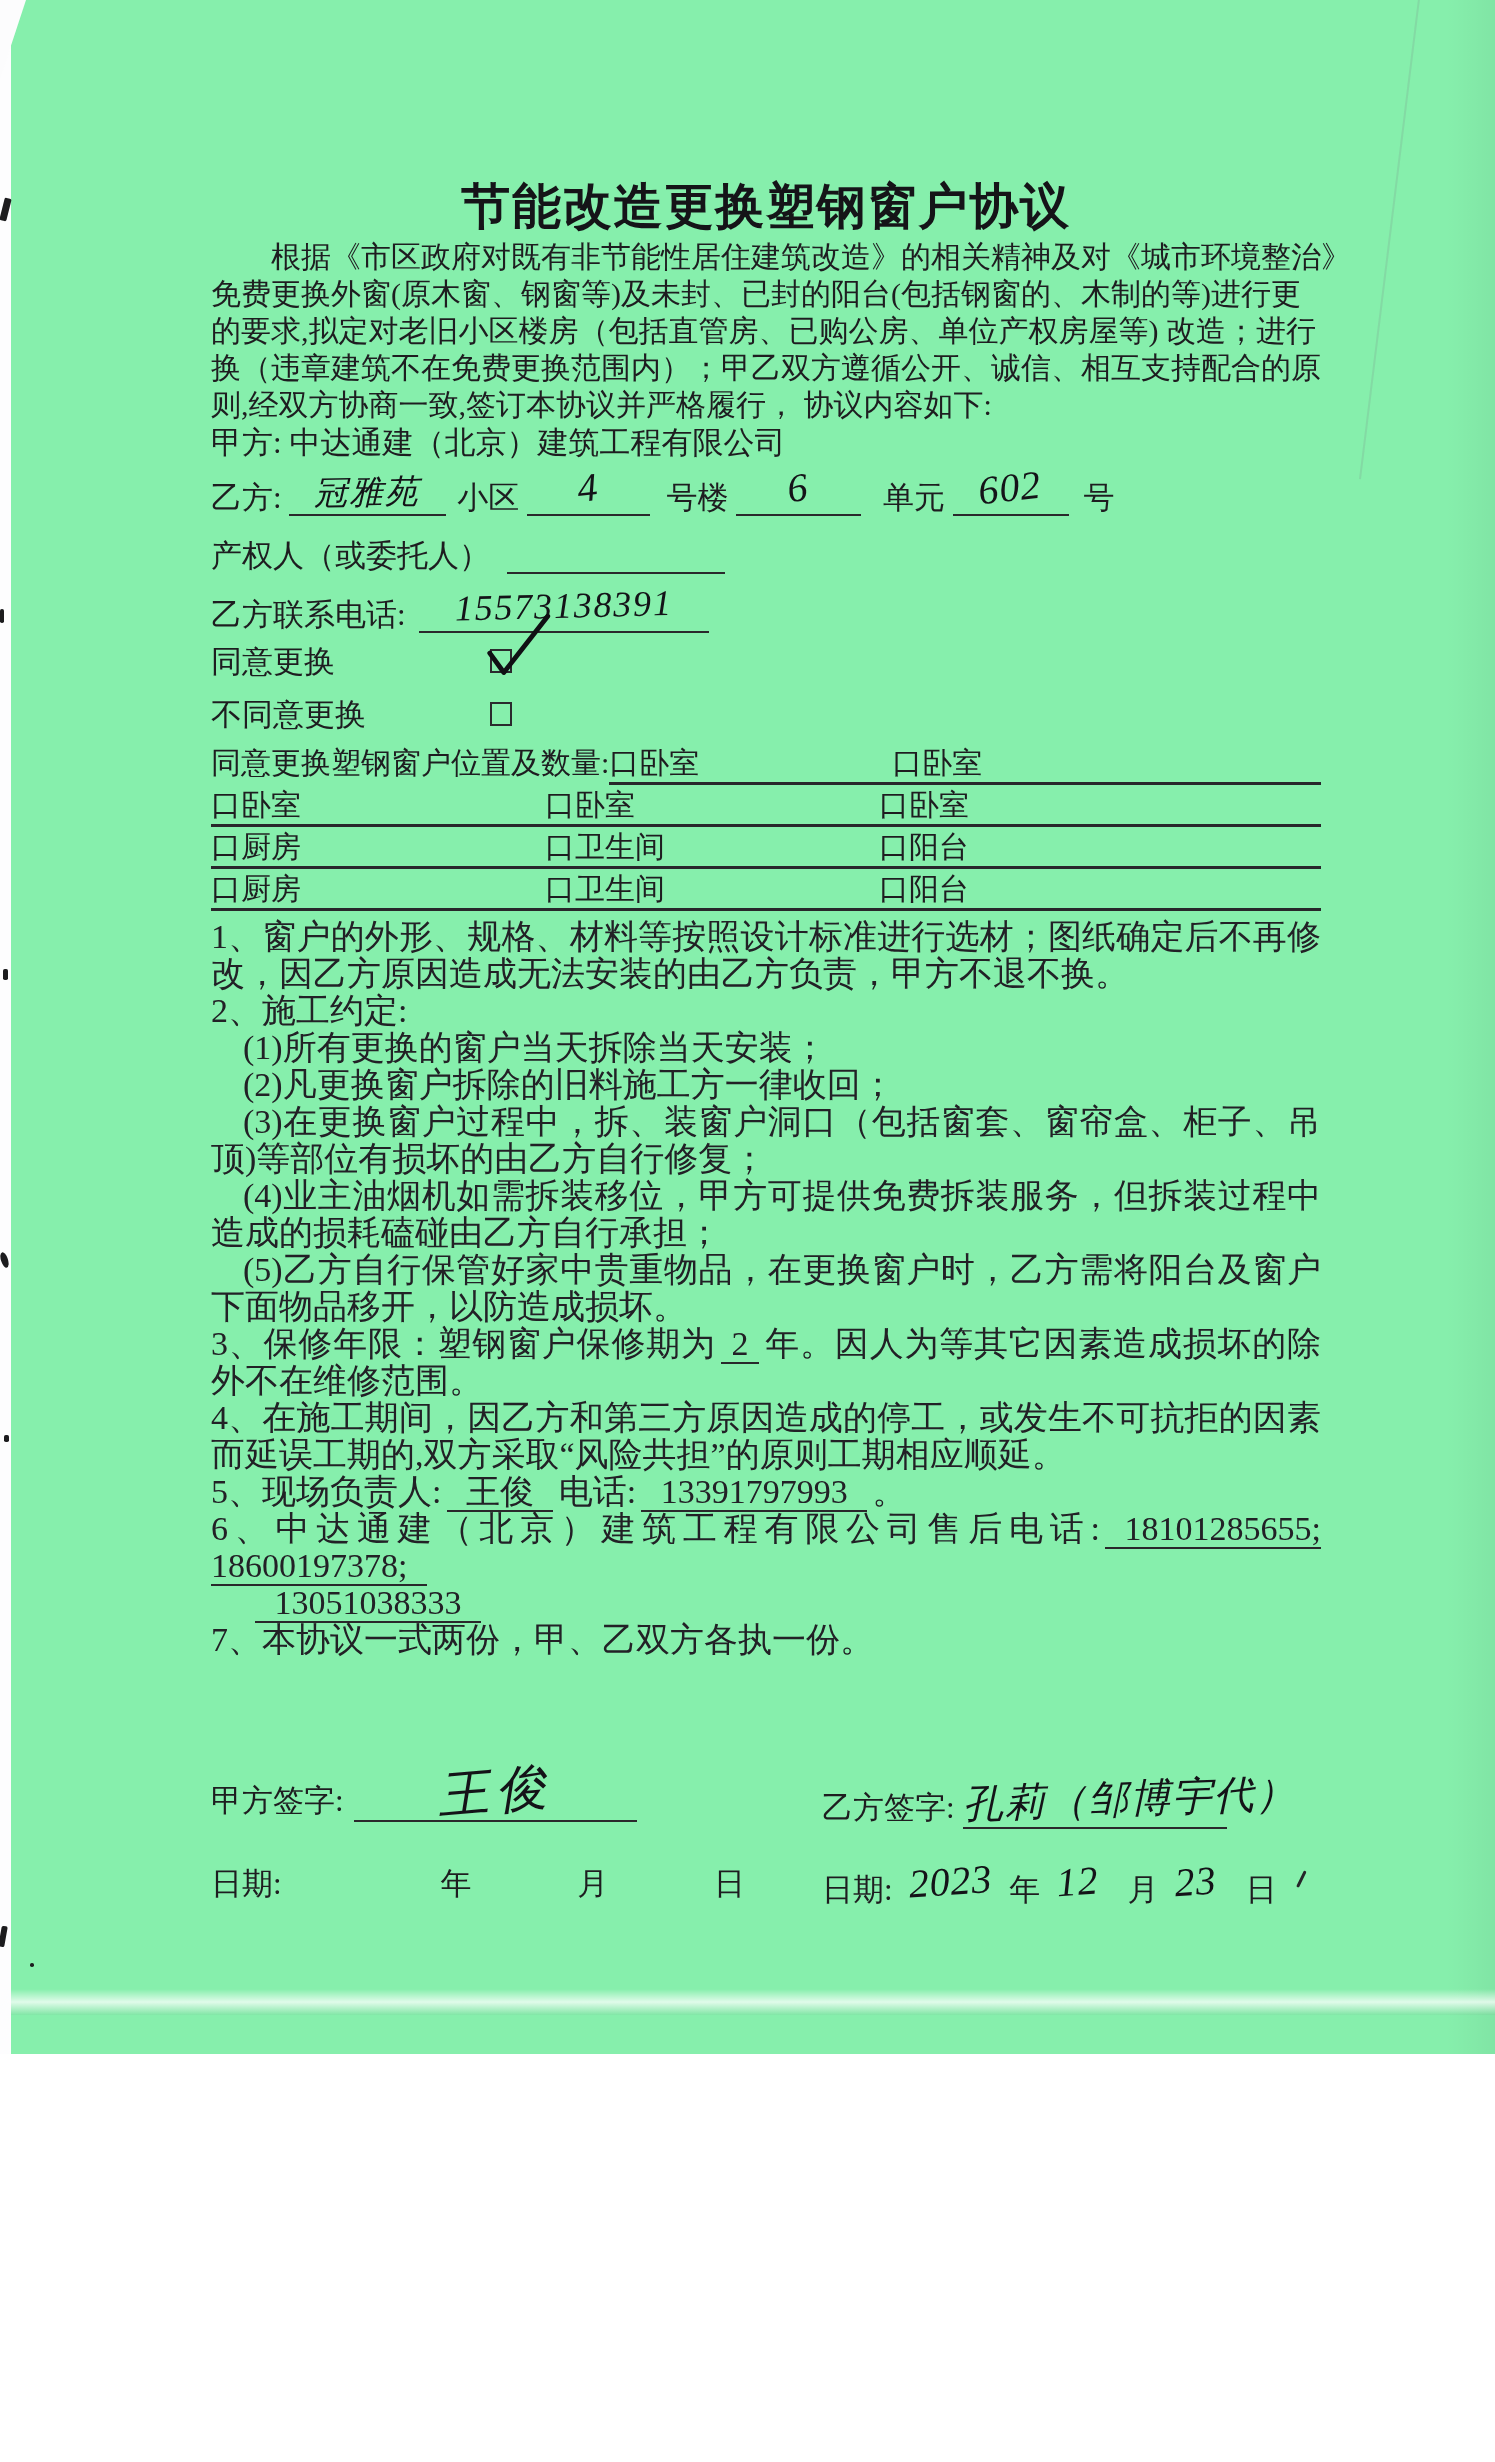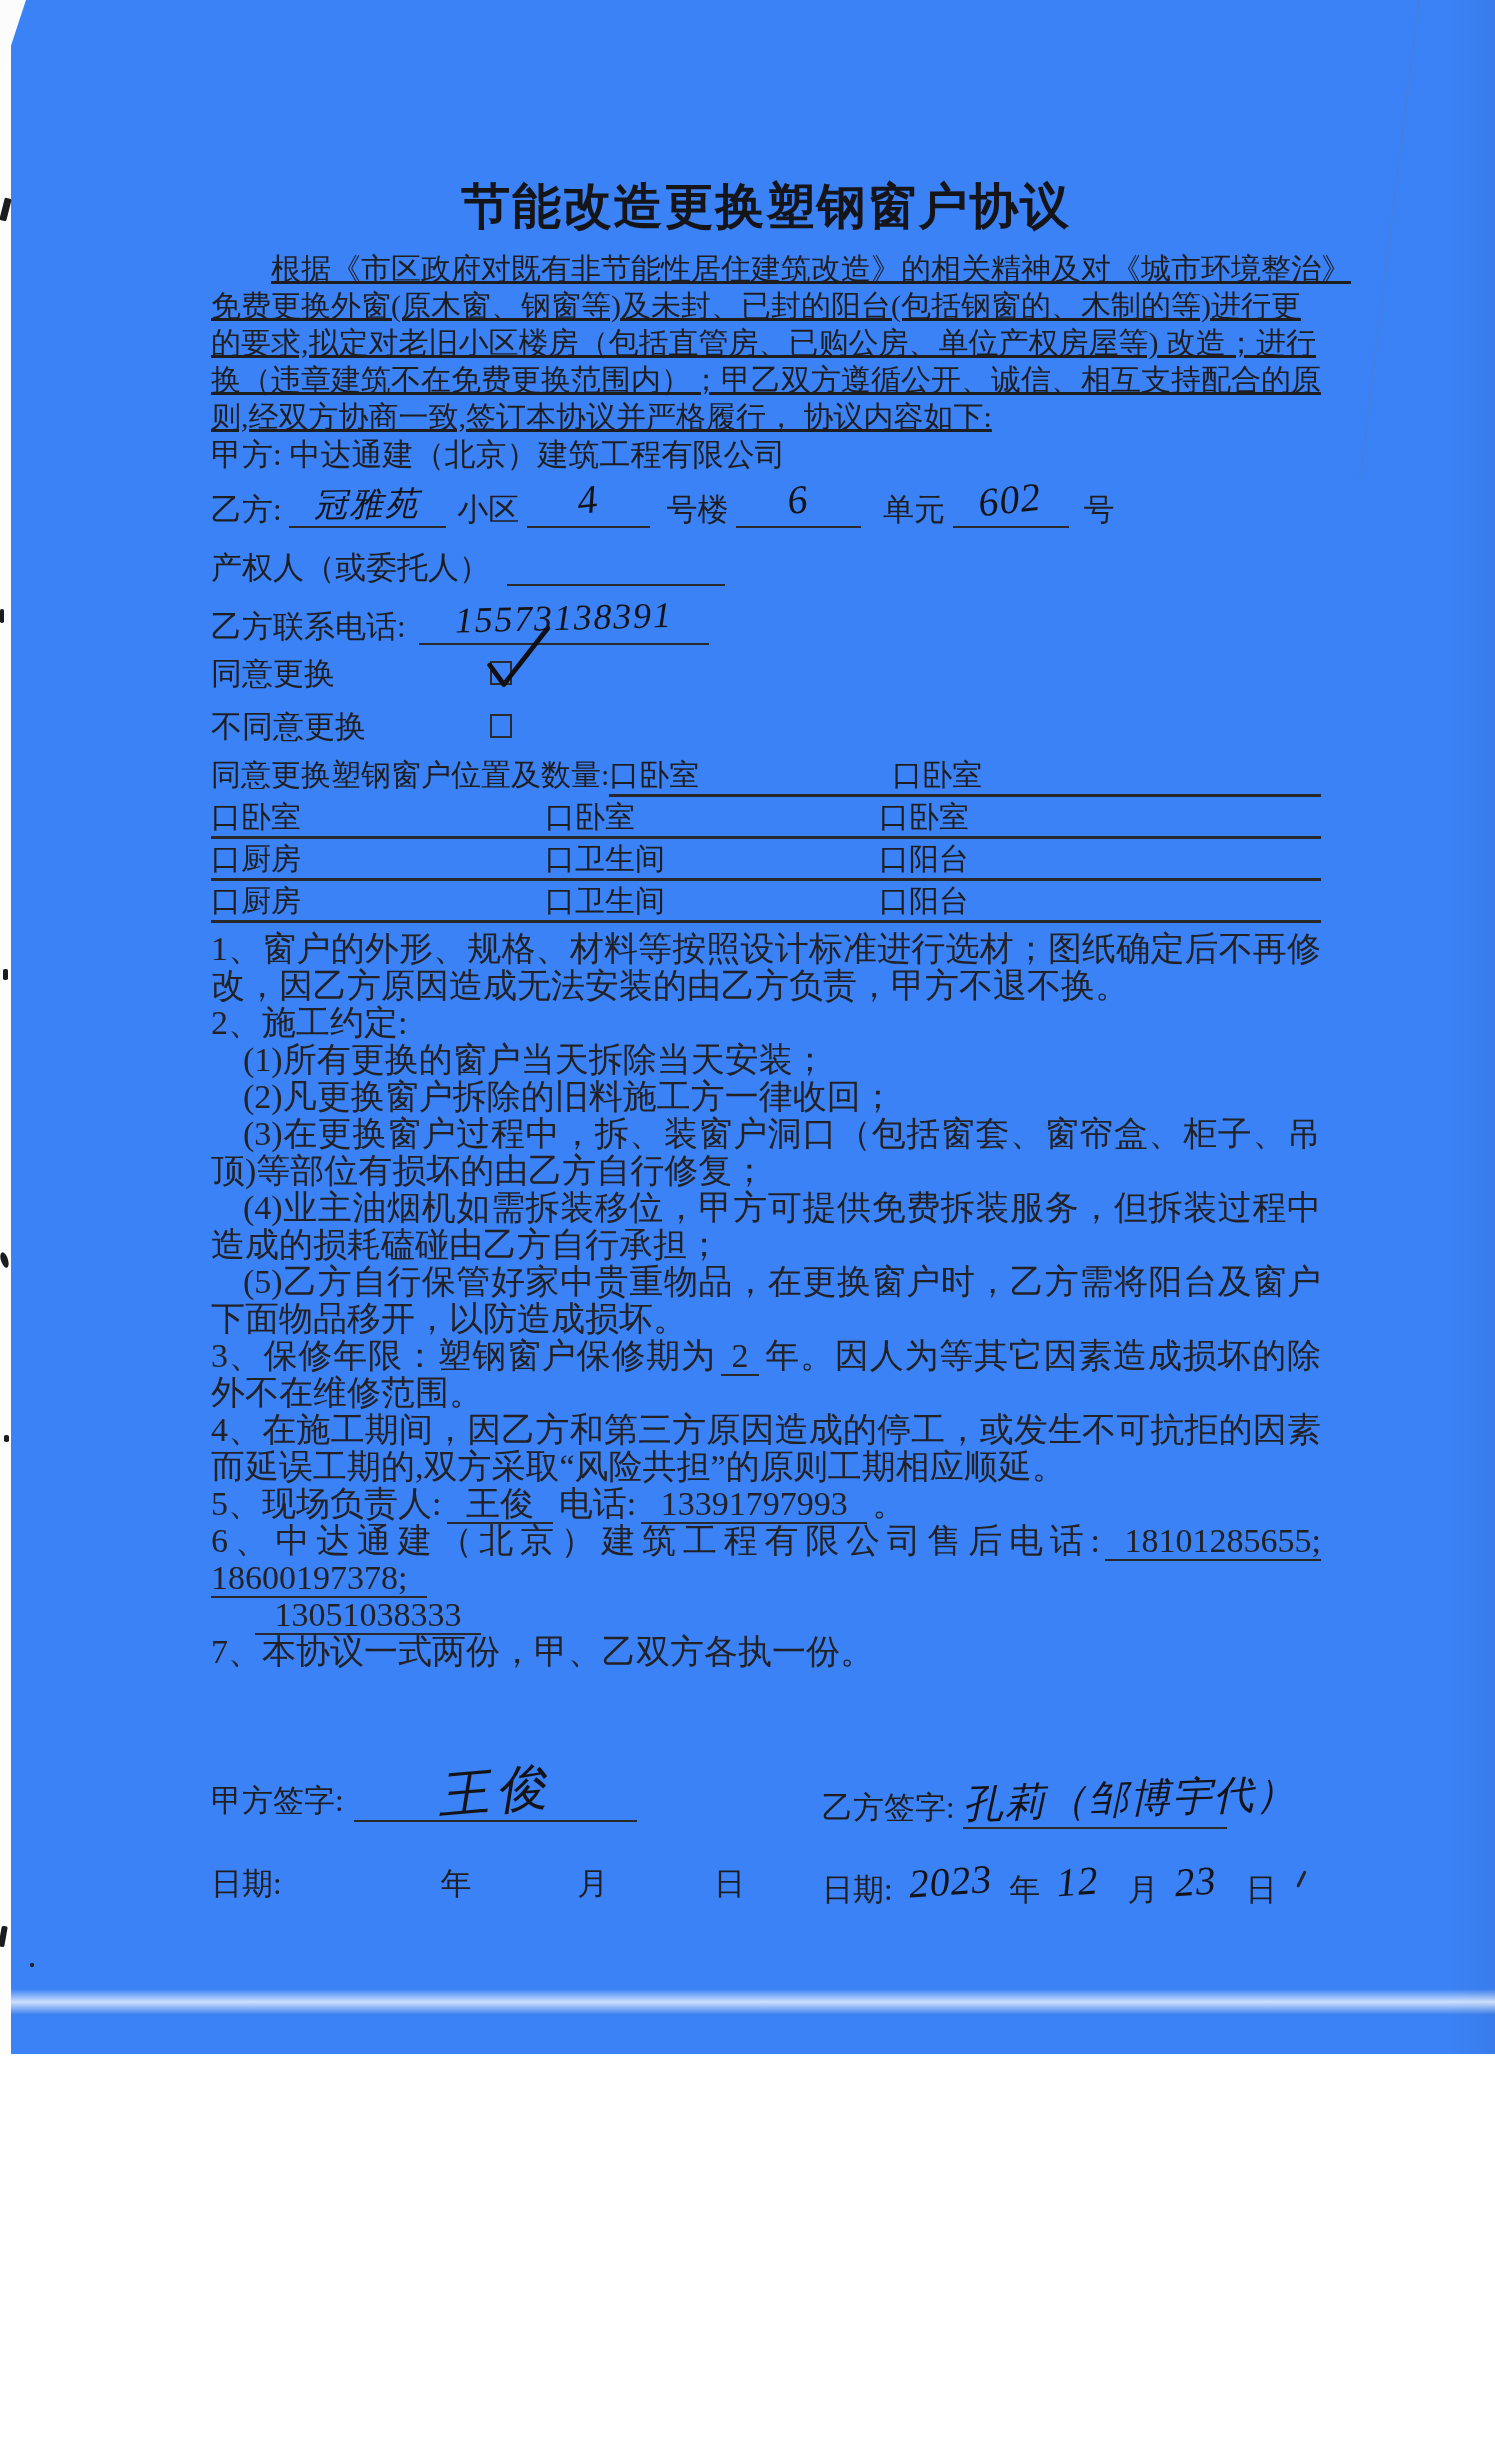--- a/index.html
+++ b/index.html
@@ -10,21 +10,21 @@
     font-family: "Liberation Serif", "DejaVu Serif", serif;
   }
   .canvas {
     position: relative; width: 1495px; height: 2462px;
     overflow: hidden; background: #ffffff; color: #1e1d20;
   }
   
   .page {
     position: absolute; left: 0; top: 0;
     width: 1495px; height: 2054px;
-    background: #3b82f6;
+    background: #86efac;
   }
   .page-fold-right {
     position: absolute; right: 0; top: 0; width: 49px; height: 2054px;
     background: linear-gradient(to right, rgba(0,0,0,0), rgba(0,0,0,0.045));
   }
   .page-crease-bottom {
     position: absolute; left: 0; top: 1989px; width: 1495px; height: 26px;
     background: linear-gradient(to bottom, rgba(255,255,255,0), rgba(255,255,255,0.75), rgba(0,0,0,0.035));
   }
   .page-crease-tr {
@@ -41,21 +41,21 @@
   }
   .speck { position: absolute; background: #1c1c1e; border-radius: 1.8px; }
 
   
   .content { position: absolute; left: 211px; top: 179px; width: 1110px; }
   .title {
     margin: 0; text-align: center;
     font-size: 49px; line-height: 56px; font-weight: 700; letter-spacing: 1.8px;
     color: #151418;
   }
-  .intro { margin-top: 15px; text-decoration: underline; }
+  .intro { margin-top: 3px; }
   .iline { font-size: 30px; line-height: 37px; white-space: nowrap; }
   .iline.first { text-indent: 60px; }
 
   .fline { font-size: 31px; line-height: 37px; white-space: nowrap; }
   .slot {
     display: inline-block; border-bottom: 2.6px solid #2a292c;
     text-align: center; vertical-align: bottom; height: 39px; line-height: 35px;
   }
   .hand {
     display: inline-block; font-style: italic; color: #141318;

